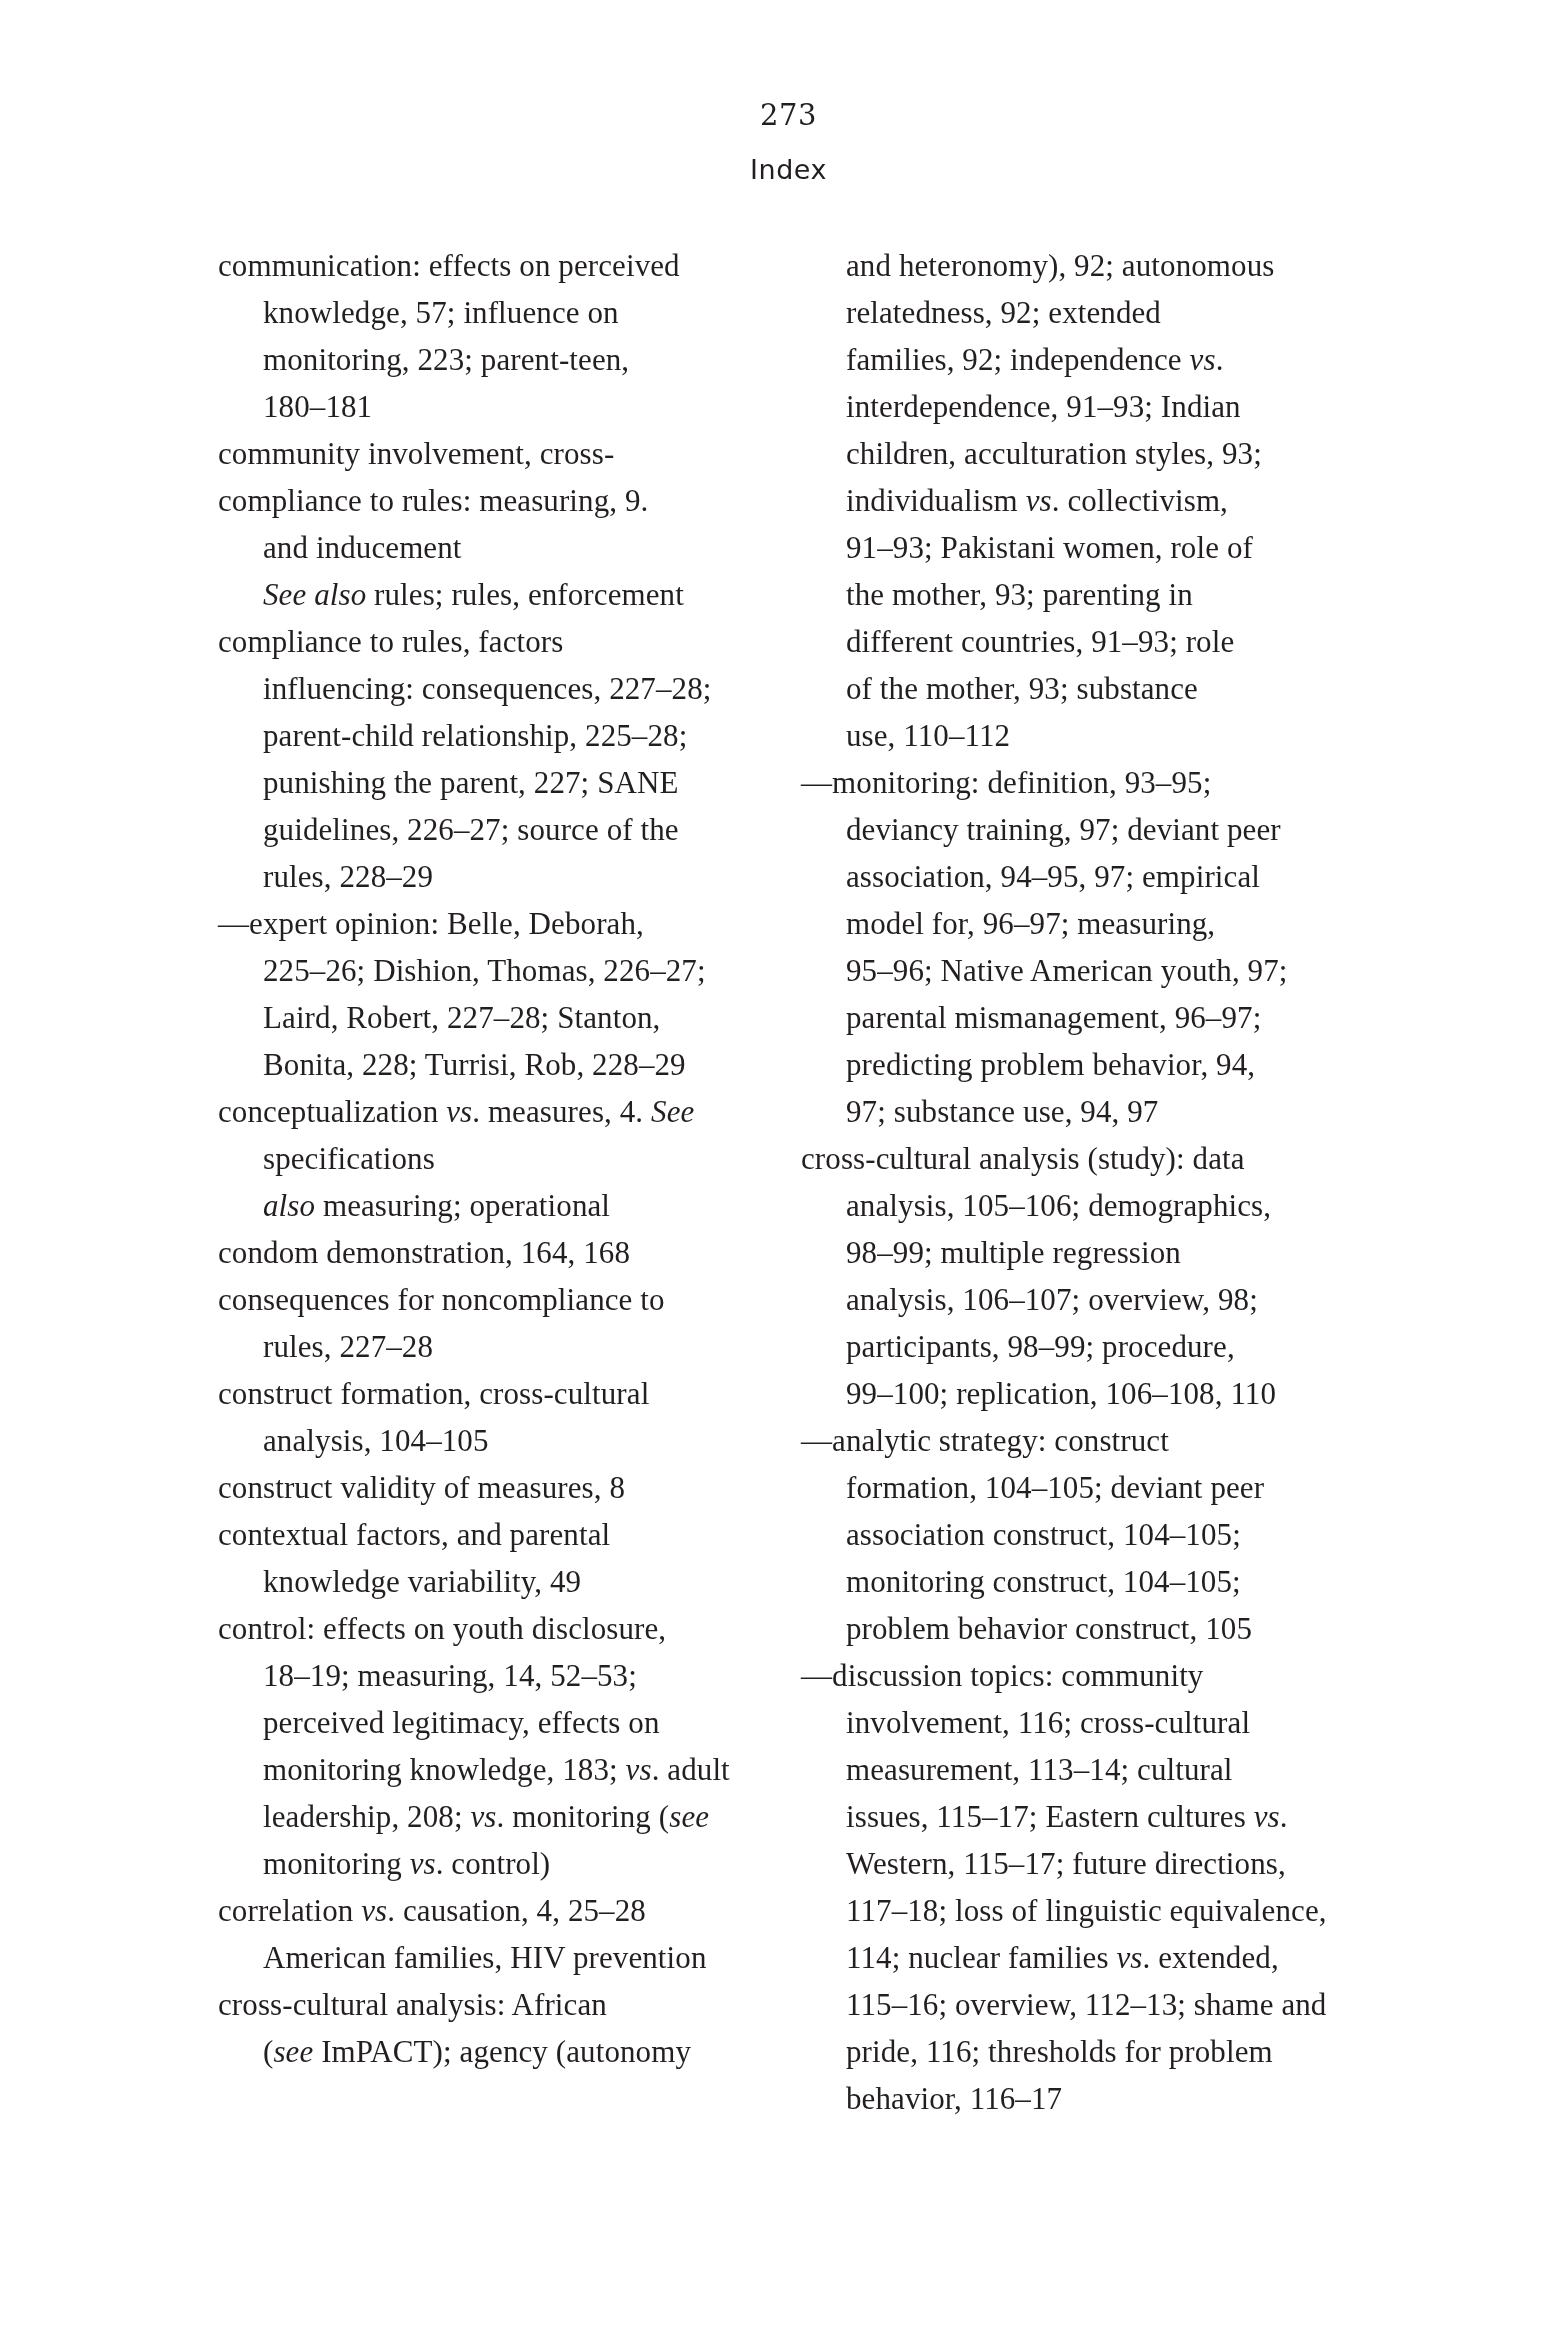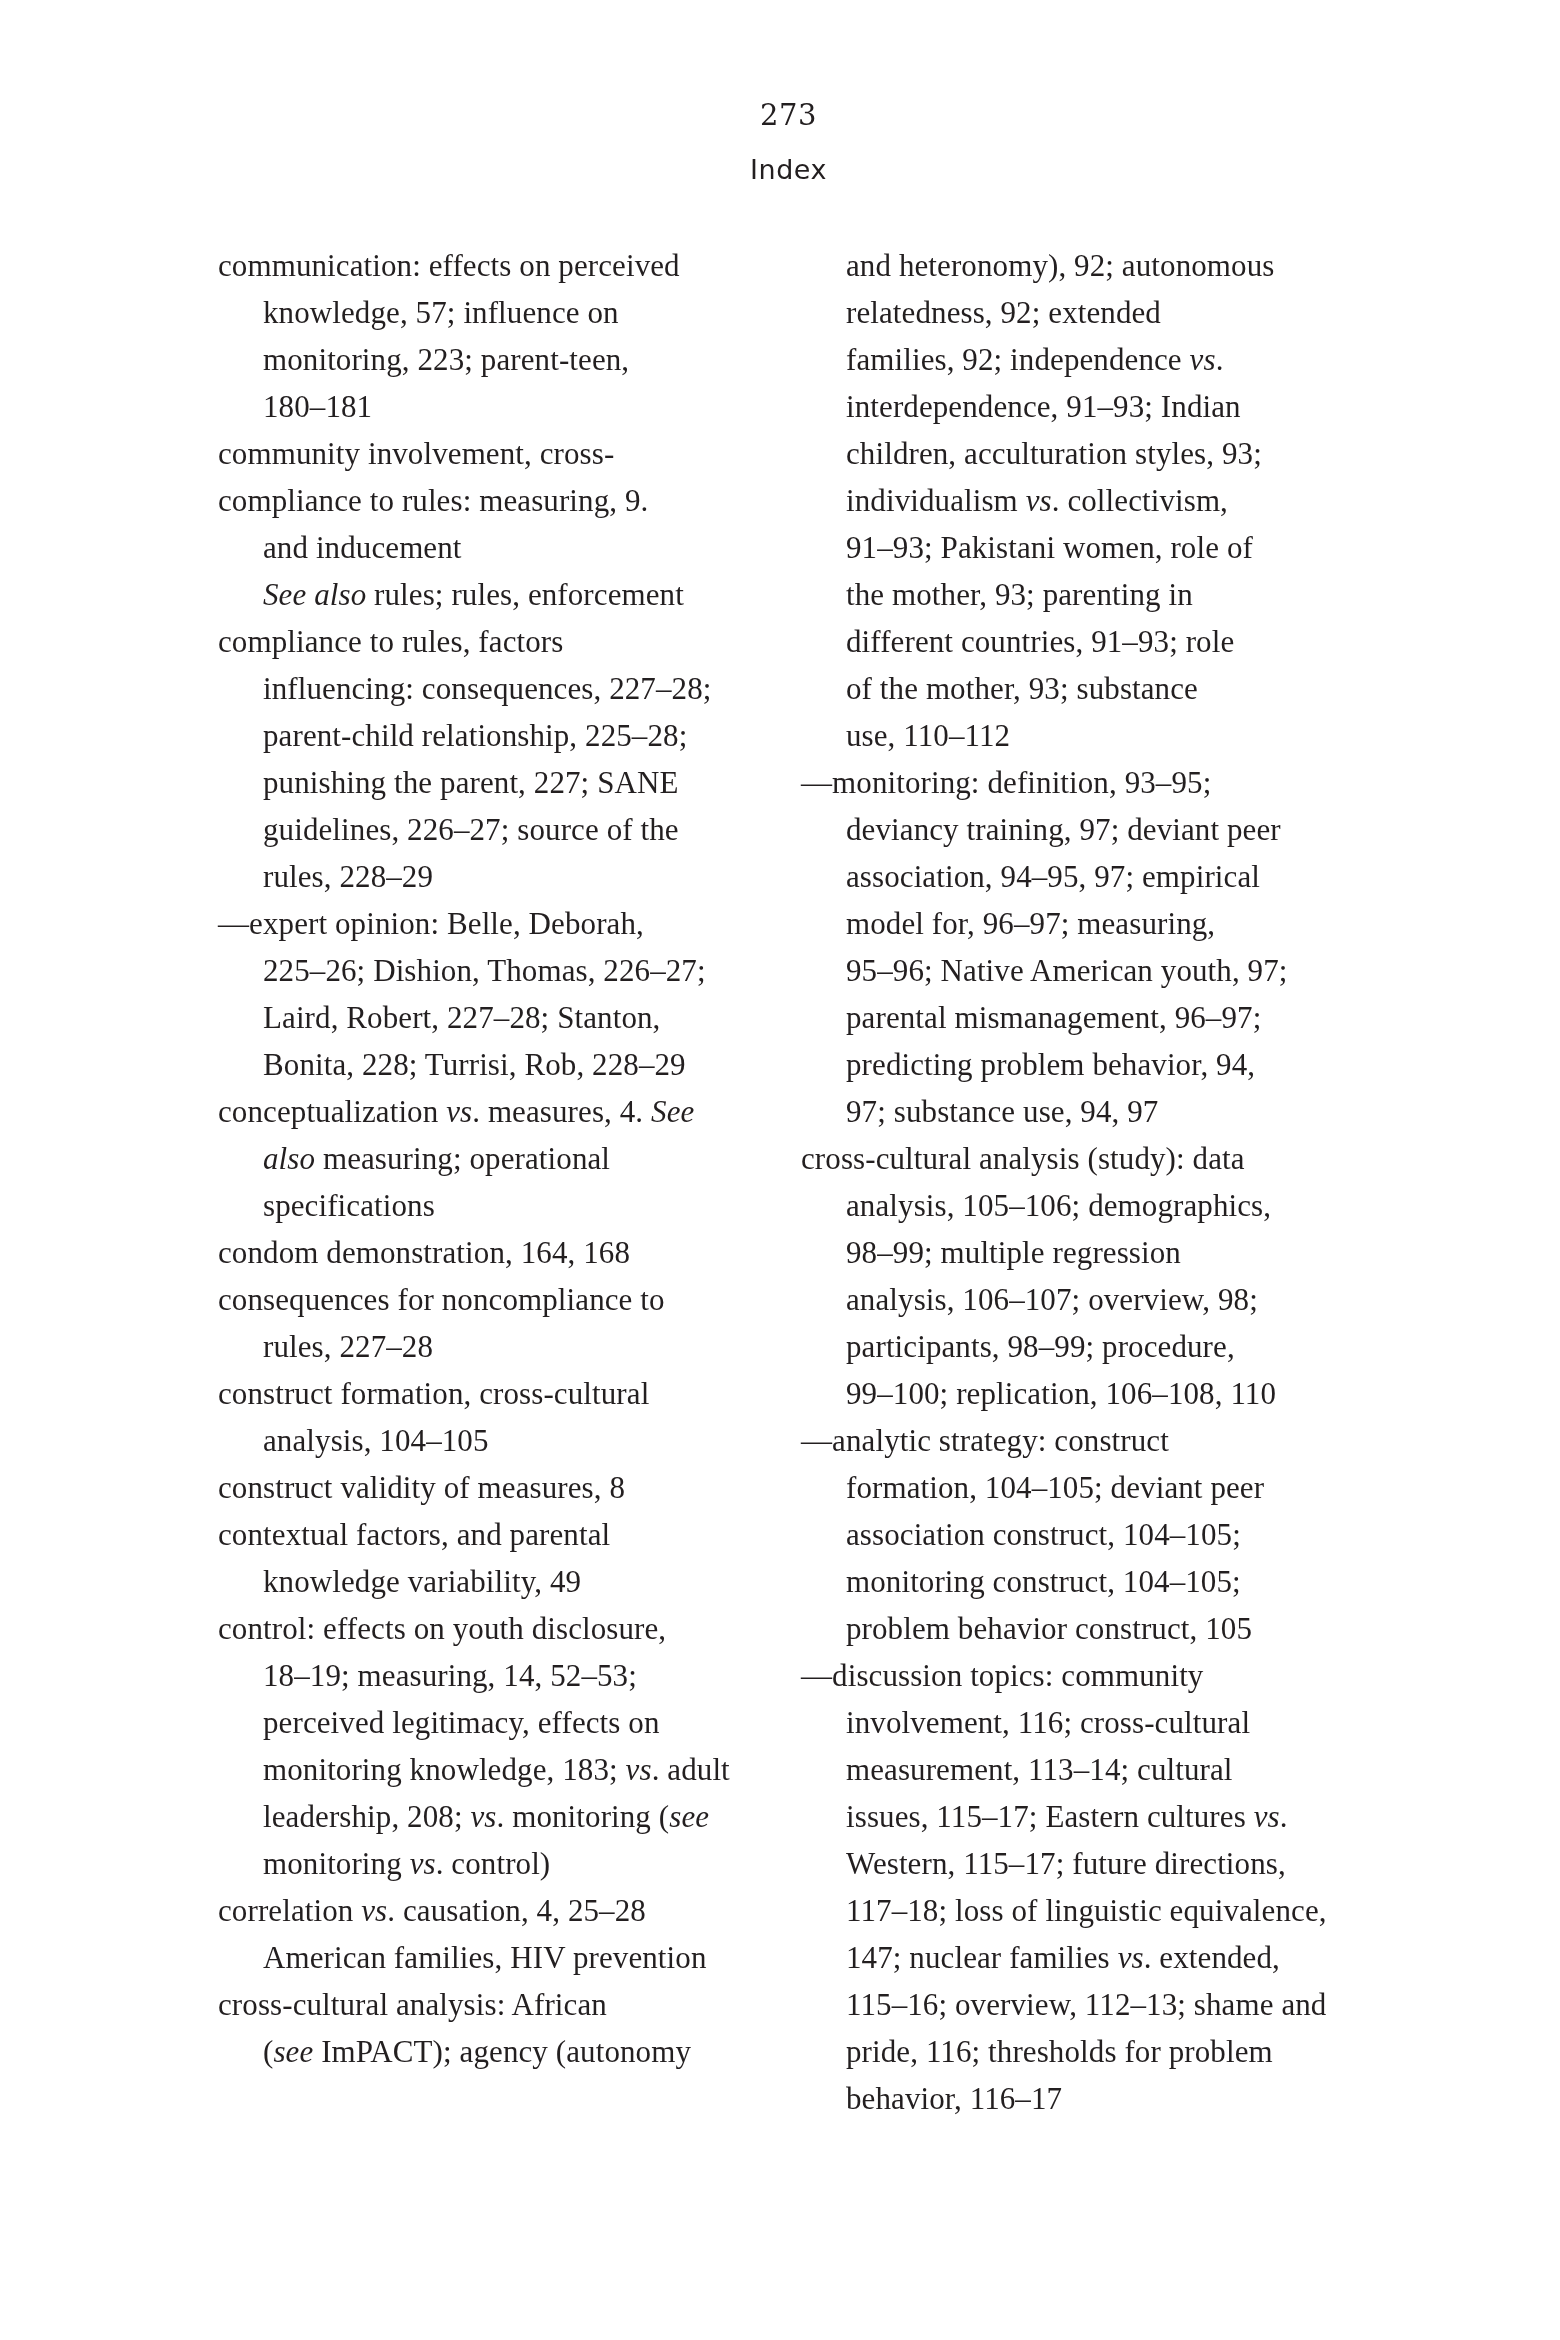--- a/index.html
+++ b/index.html
@@ -73,22 +73,22 @@
     <span class="line indent"><span>influencing: consequences, 227–28;</span></span>
     <span class="line indent"><span>parent-child relationship, 225–28;</span></span>
     <span class="line indent"><span>punishing the parent, 227; SANE</span></span>
     <span class="line indent"><span>guidelines, 226–27; source of the</span></span>
     <span class="line indent"><span>rules, 228–29</span></span>
     <span class="line"><span>—expert opinion: Belle, Deborah,</span></span>
     <span class="line indent"><span>225–26; Dishion, Thomas, 226–27;</span></span>
     <span class="line indent"><span>Laird, Robert, 227–28; Stanton,</span></span>
     <span class="line indent"><span>Bonita, 228; Turrisi, Rob, 228–29</span></span>
     <span class="line"><span>conceptualization </span><span class="em">vs</span><span>. measures, 4. </span><span class="em">See</span></span>
+    <span class="line indent"><span>specifications</span></span>
     <span class="line indent"><span class="em">also</span><span> measuring; operational</span></span>
-    <span class="line indent"><span>specifications</span></span>
     <span class="line"><span>condom demonstration, 164, 168</span></span>
     <span class="line"><span>consequences for noncompliance to</span></span>
     <span class="line indent"><span>rules, 227–28</span></span>
     <span class="line"><span>construct formation, cross-cultural</span></span>
     <span class="line indent"><span>analysis, 104–105</span></span>
     <span class="line"><span>construct validity of measures, 8</span></span>
     <span class="line"><span>contextual factors, and parental</span></span>
     <span class="line indent"><span>knowledge variability, 49</span></span>
     <span class="line"><span>control: effects on youth disclosure,</span></span>
     <span class="line indent"><span>18–19; measuring, 14, 52–53;</span></span>
@@ -131,18 +131,18 @@
     <span class="line indent"><span>formation, 104–105; deviant peer</span></span>
     <span class="line indent"><span>association construct, 104–105;</span></span>
     <span class="line indent"><span>monitoring construct, 104–105;</span></span>
     <span class="line indent"><span>problem behavior construct, 105</span></span>
     <span class="line"><span>—discussion topics: community</span></span>
     <span class="line indent"><span>involvement, 116; cross-cultural</span></span>
     <span class="line indent"><span>measurement, 113–14; cultural</span></span>
     <span class="line indent"><span>issues, 115–17; Eastern cultures </span><span class="em">vs</span><span>.</span></span>
     <span class="line indent"><span>Western, 115–17; future directions,</span></span>
     <span class="line indent"><span>117–18; loss of linguistic equivalence,</span></span>
-    <span class="line indent"><span>147; nuclear families </span><span class="em">vs</span><span>. extended,</span></span>
+    <span class="line indent"><span>114; nuclear families </span><span class="em">vs</span><span>. extended,</span></span>
     <span class="line indent"><span>115–16; overview, 112–13; shame and</span></span>
     <span class="line indent"><span>pride, 116; thresholds for problem</span></span>
     <span class="line indent"><span>behavior, 116–17</span></span>
   </div>
 
 
 </body></html>

